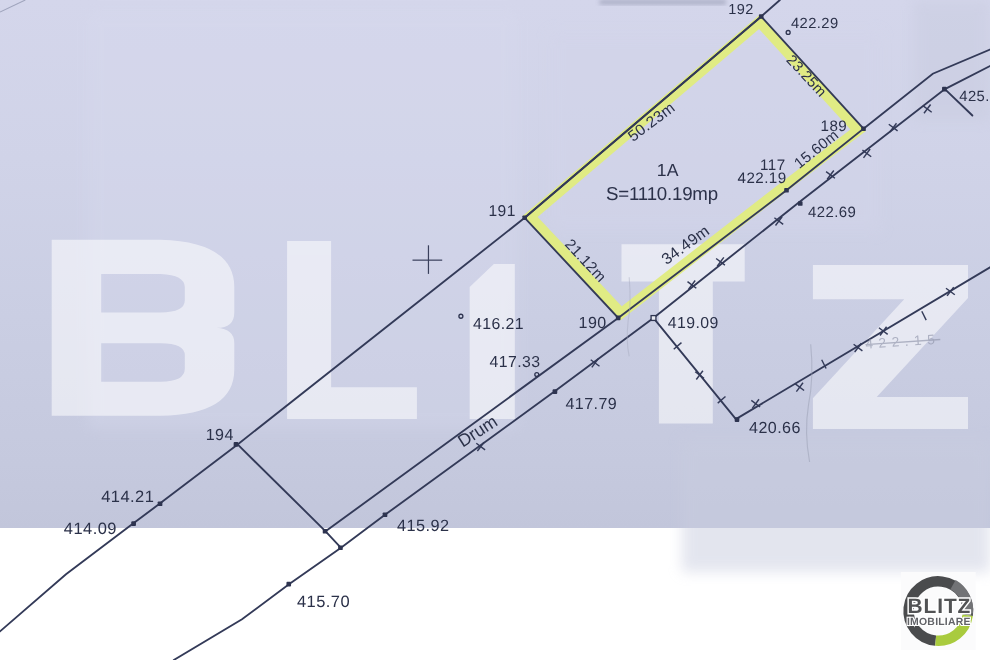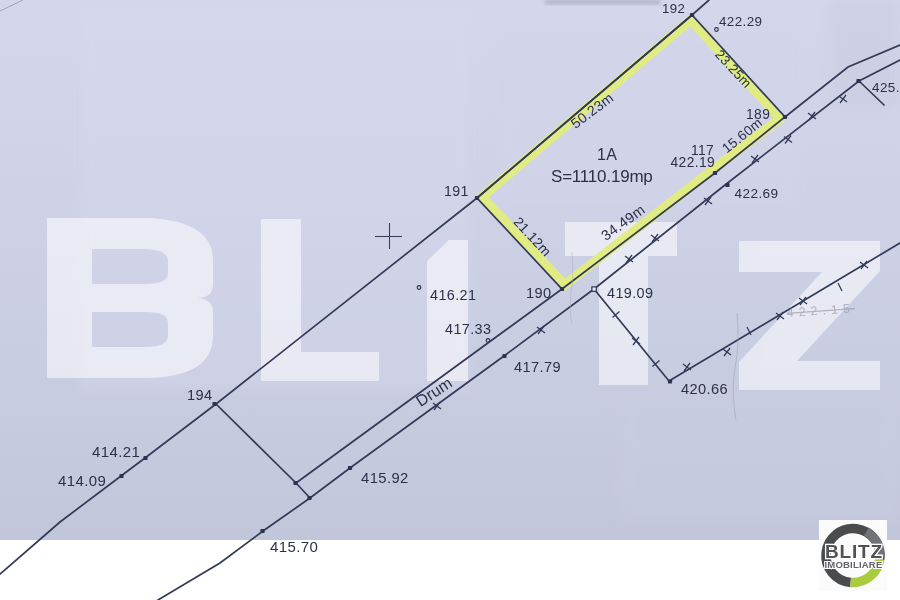--- a/index.html
+++ b/index.html
@@ -1,17 +1,17 @@
 <!DOCTYPE html>
 <html><head>
 <meta charset="utf-8">
 <style>
   html,body{margin:0;padding:0;}
   body{width:900px;height:600px;overflow:hidden;font-family:"Liberation Sans",sans-serif;}
-  #stage{position:relative;width:900px;height:540px;background:linear-gradient(180deg,#d4d6eb 0%,#d0d3e8 30%,#cacee3 60%,#c5c9de 88%,#c2c6db 100%);}
+  #stage{position:relative;width:900px;height:480px;background:linear-gradient(180deg,#d4d6eb 0%,#d0d3e8 30%,#cacee3 60%,#c5c9de 88%,#c2c6db 100%);}
   svg{position:absolute;left:0;top:0;}
   .lbl{fill:#2b3149;}
 </style>
 </head>
 <body>
 <div id="stage">
 <svg width="900" height="600" viewBox="0 0 900 600">
   <defs>
     <filter id="soft" x="-30%" y="-30%" width="160%" height="160%">
           <feGaussianBlur stdDeviation="6"></feGaussianBlur>

